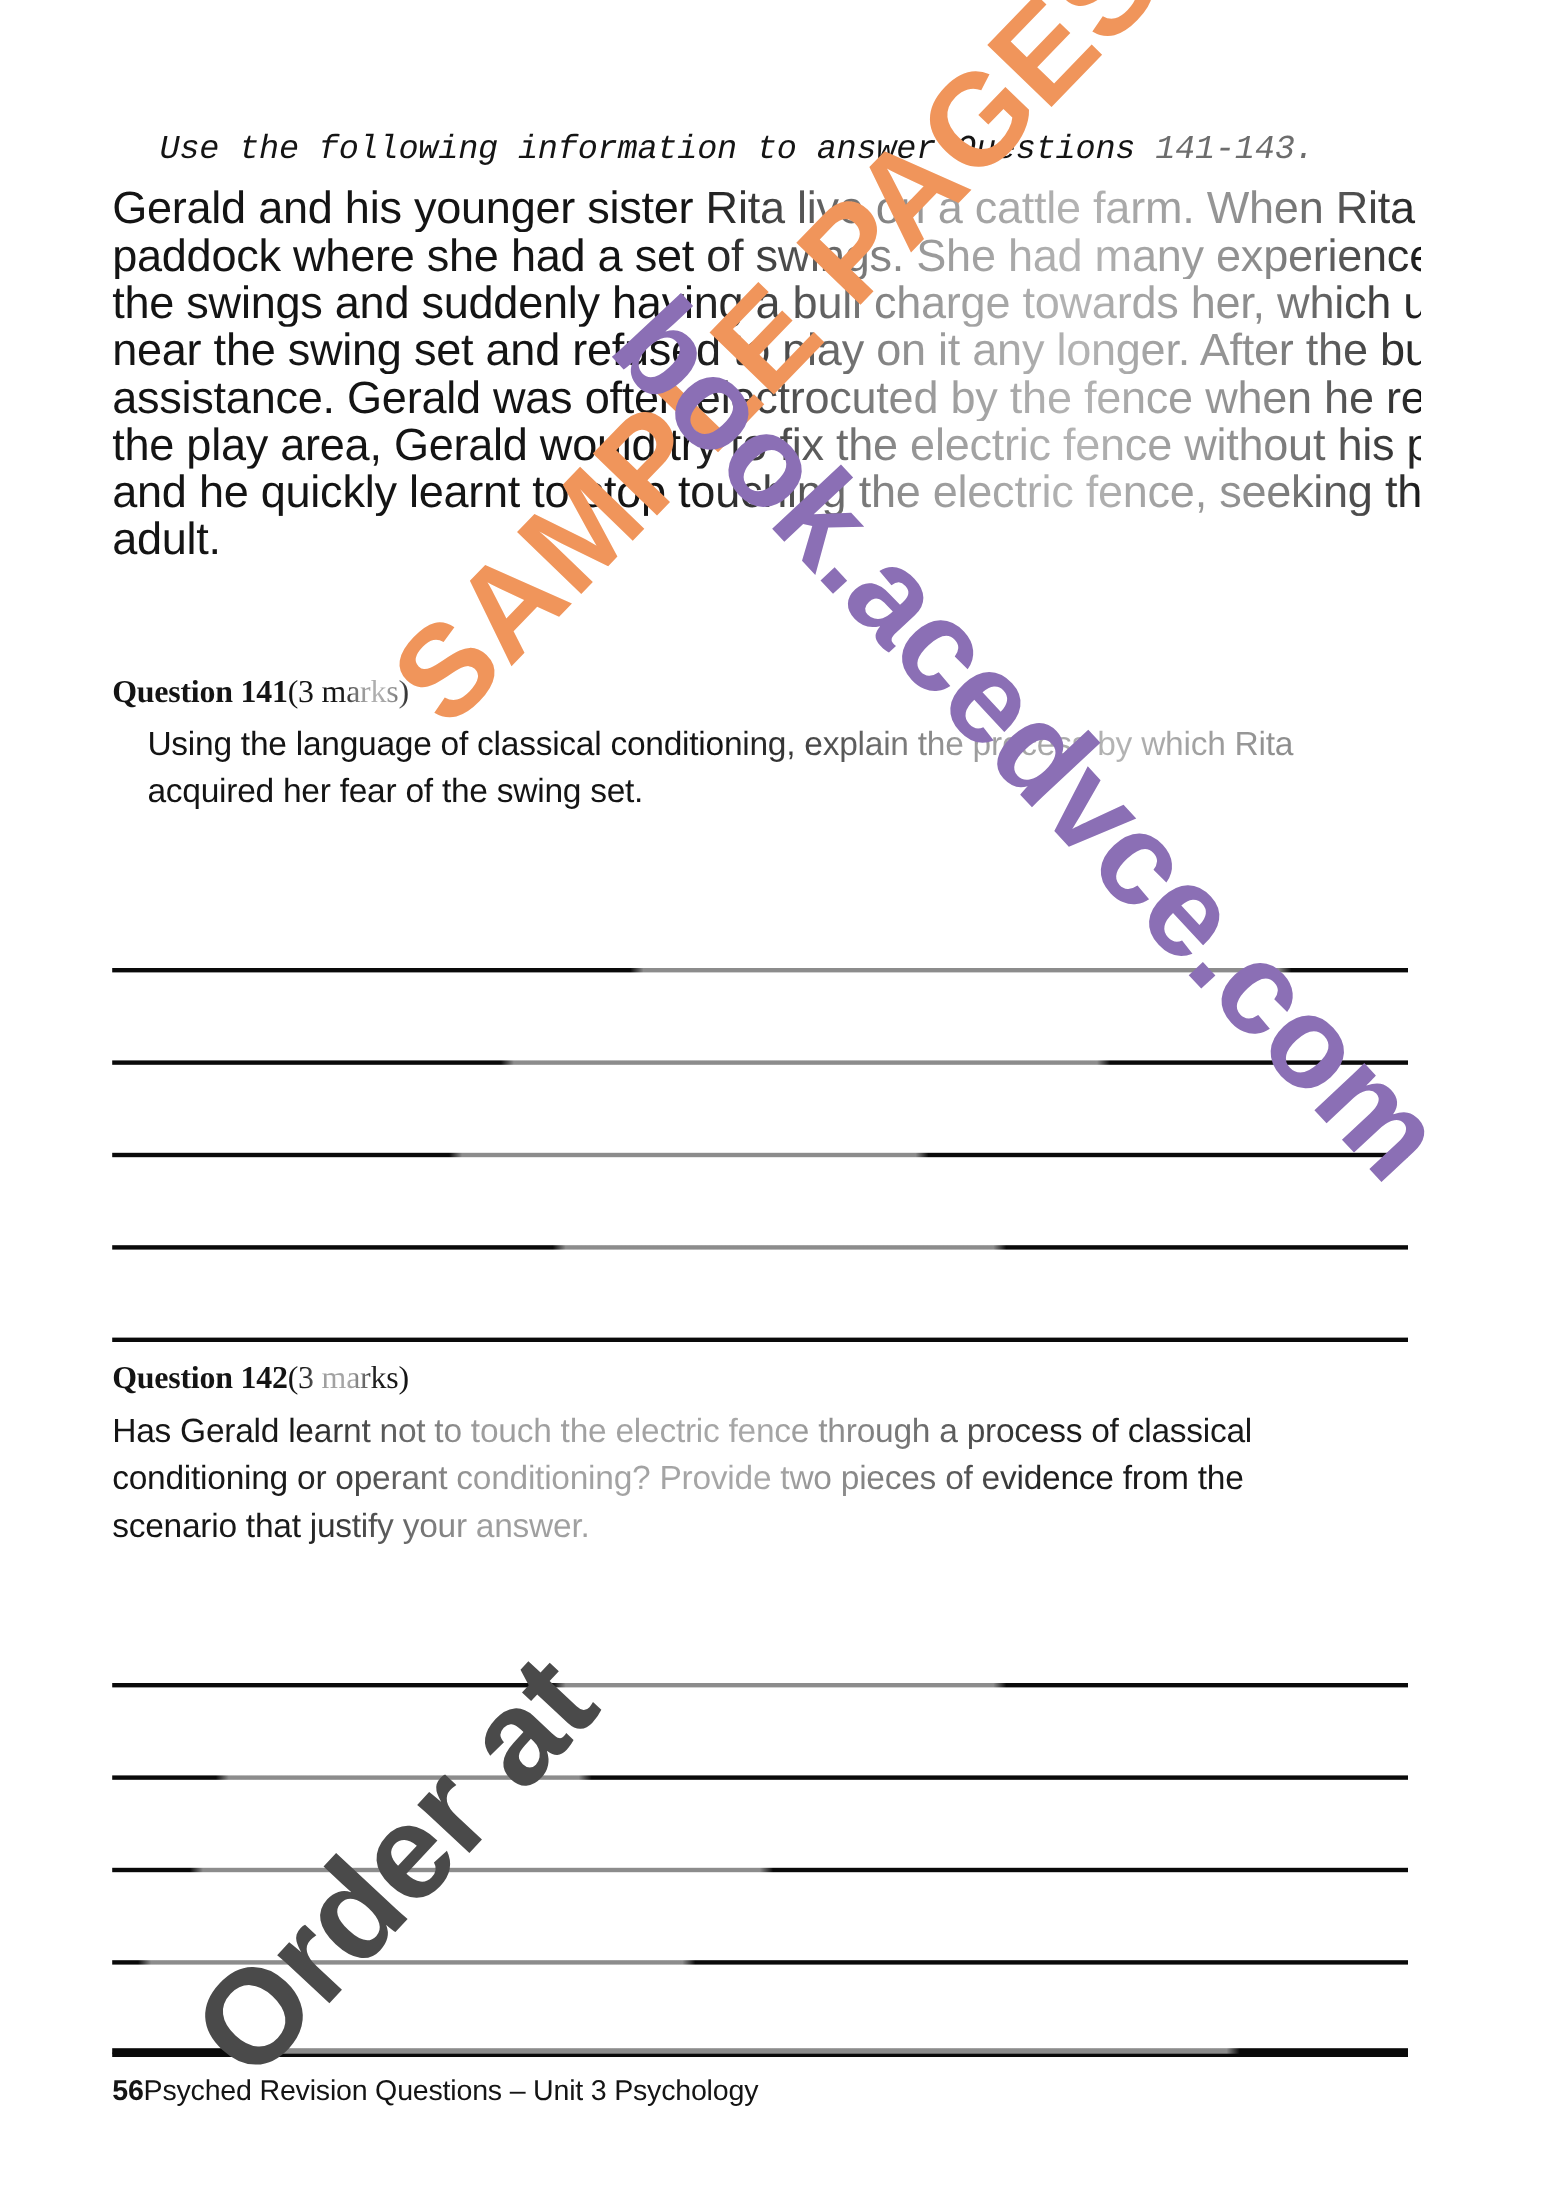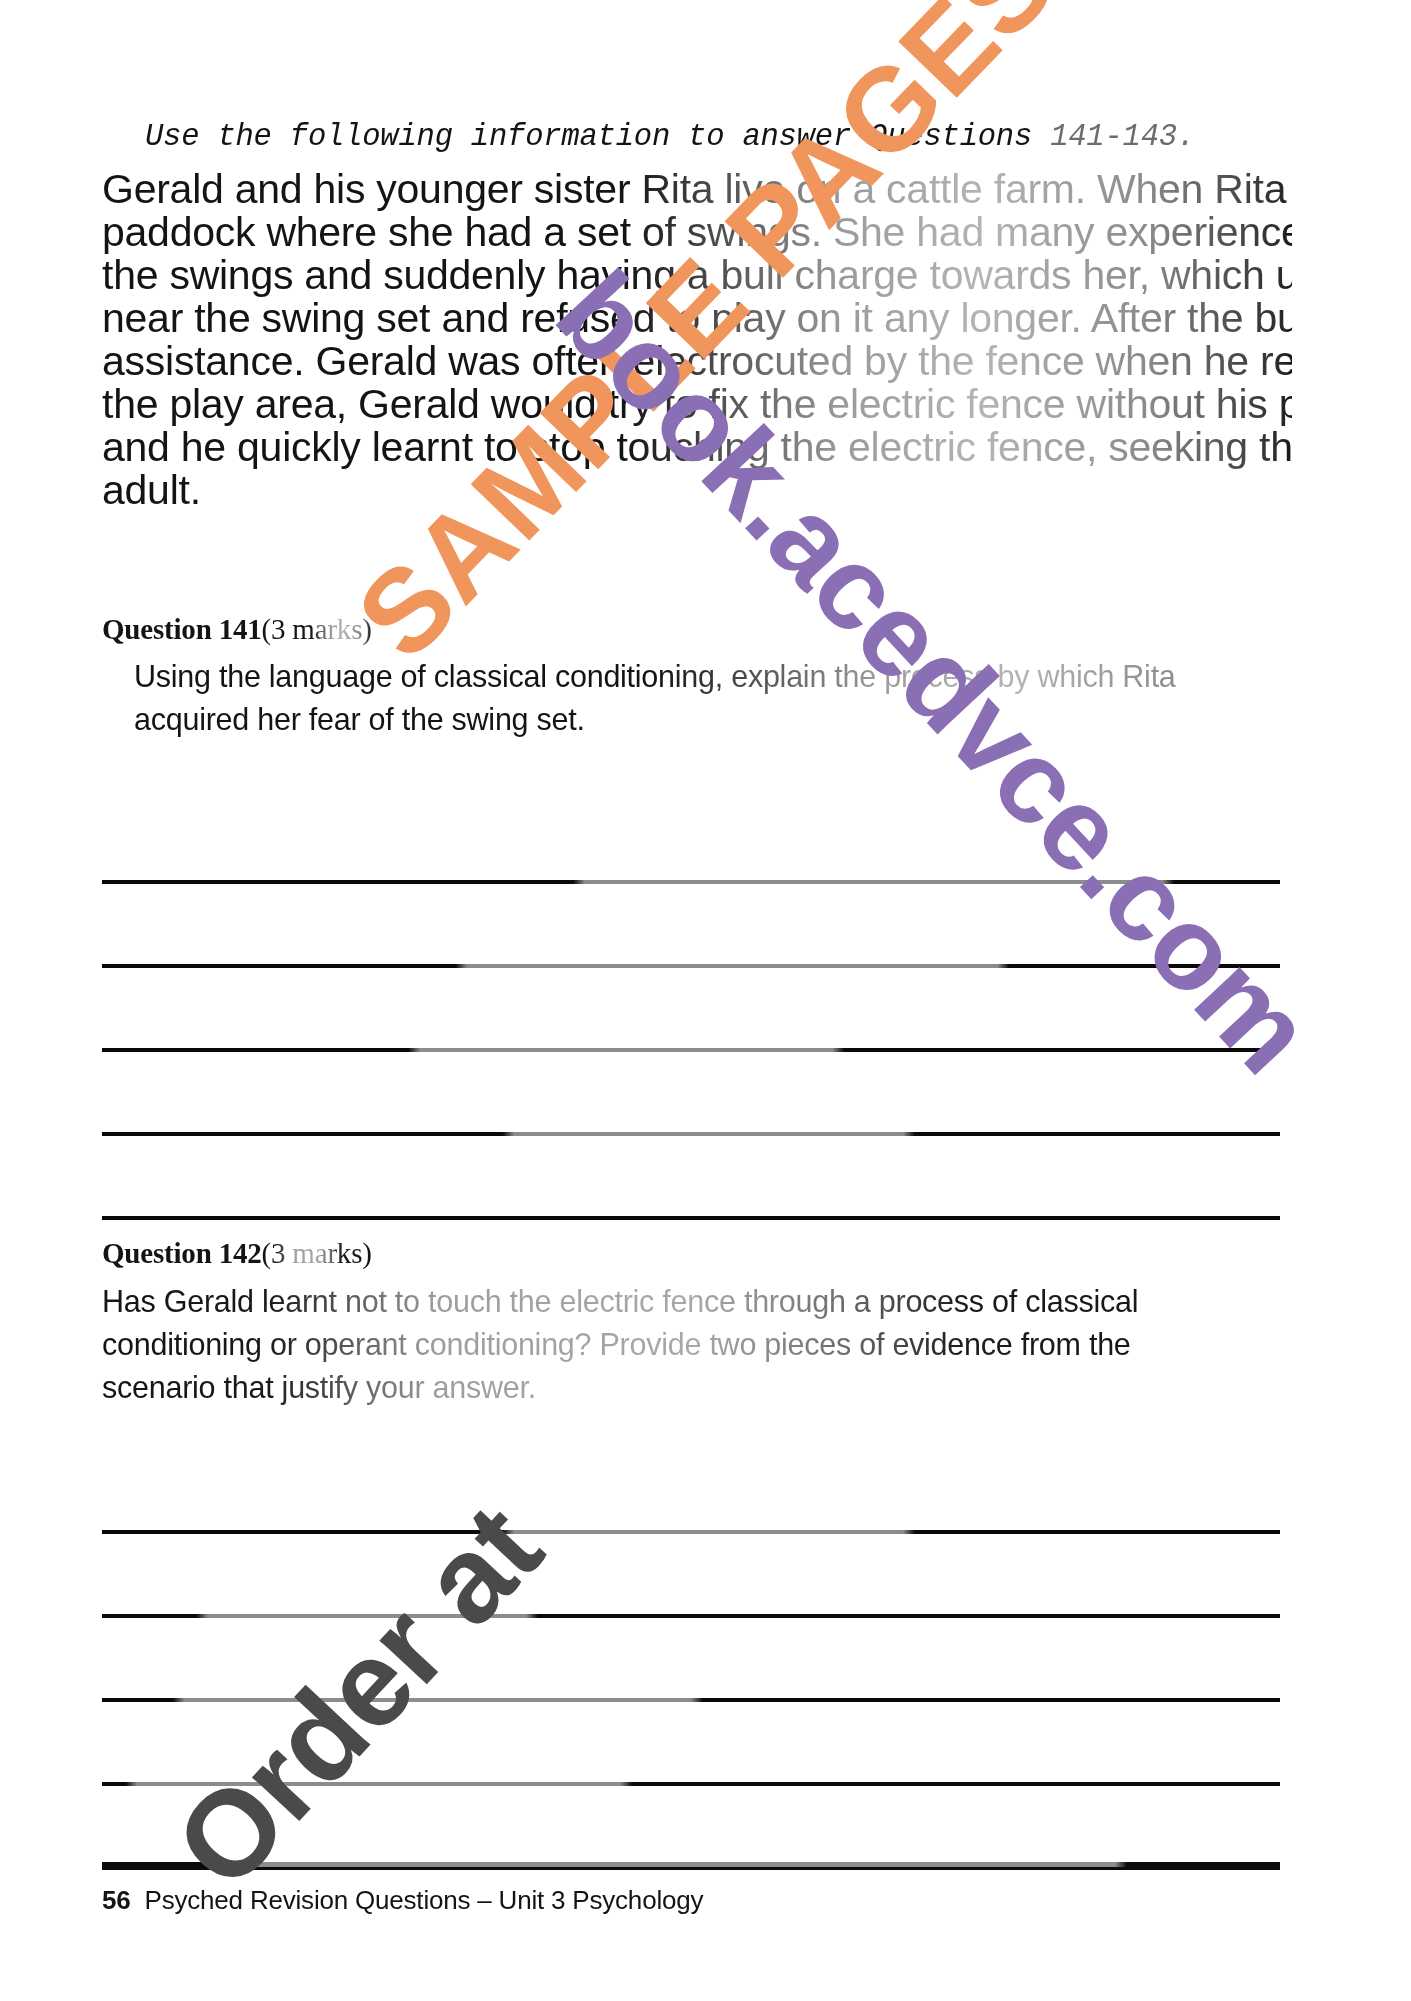--- a/index.html
+++ b/index.html
@@ -196,21 +196,21 @@
   }
   .footer {
     position: absolute;
     left: 2px;
     top: 1885px;
     font-size: 26px;
     color: #141414;
     letter-spacing: -0.2px;
     white-space: nowrap;
   }
-  .footer .pageno { font-weight: bold; margin-right: 14px; }
+  .footer .pageno { font-weight: bold; }
 
   
   .wm {
     position: absolute;
     pointer-events: none;
     white-space: nowrap;
     font-weight: bold;
   }
   .wm-sample {
     left: 330px;

